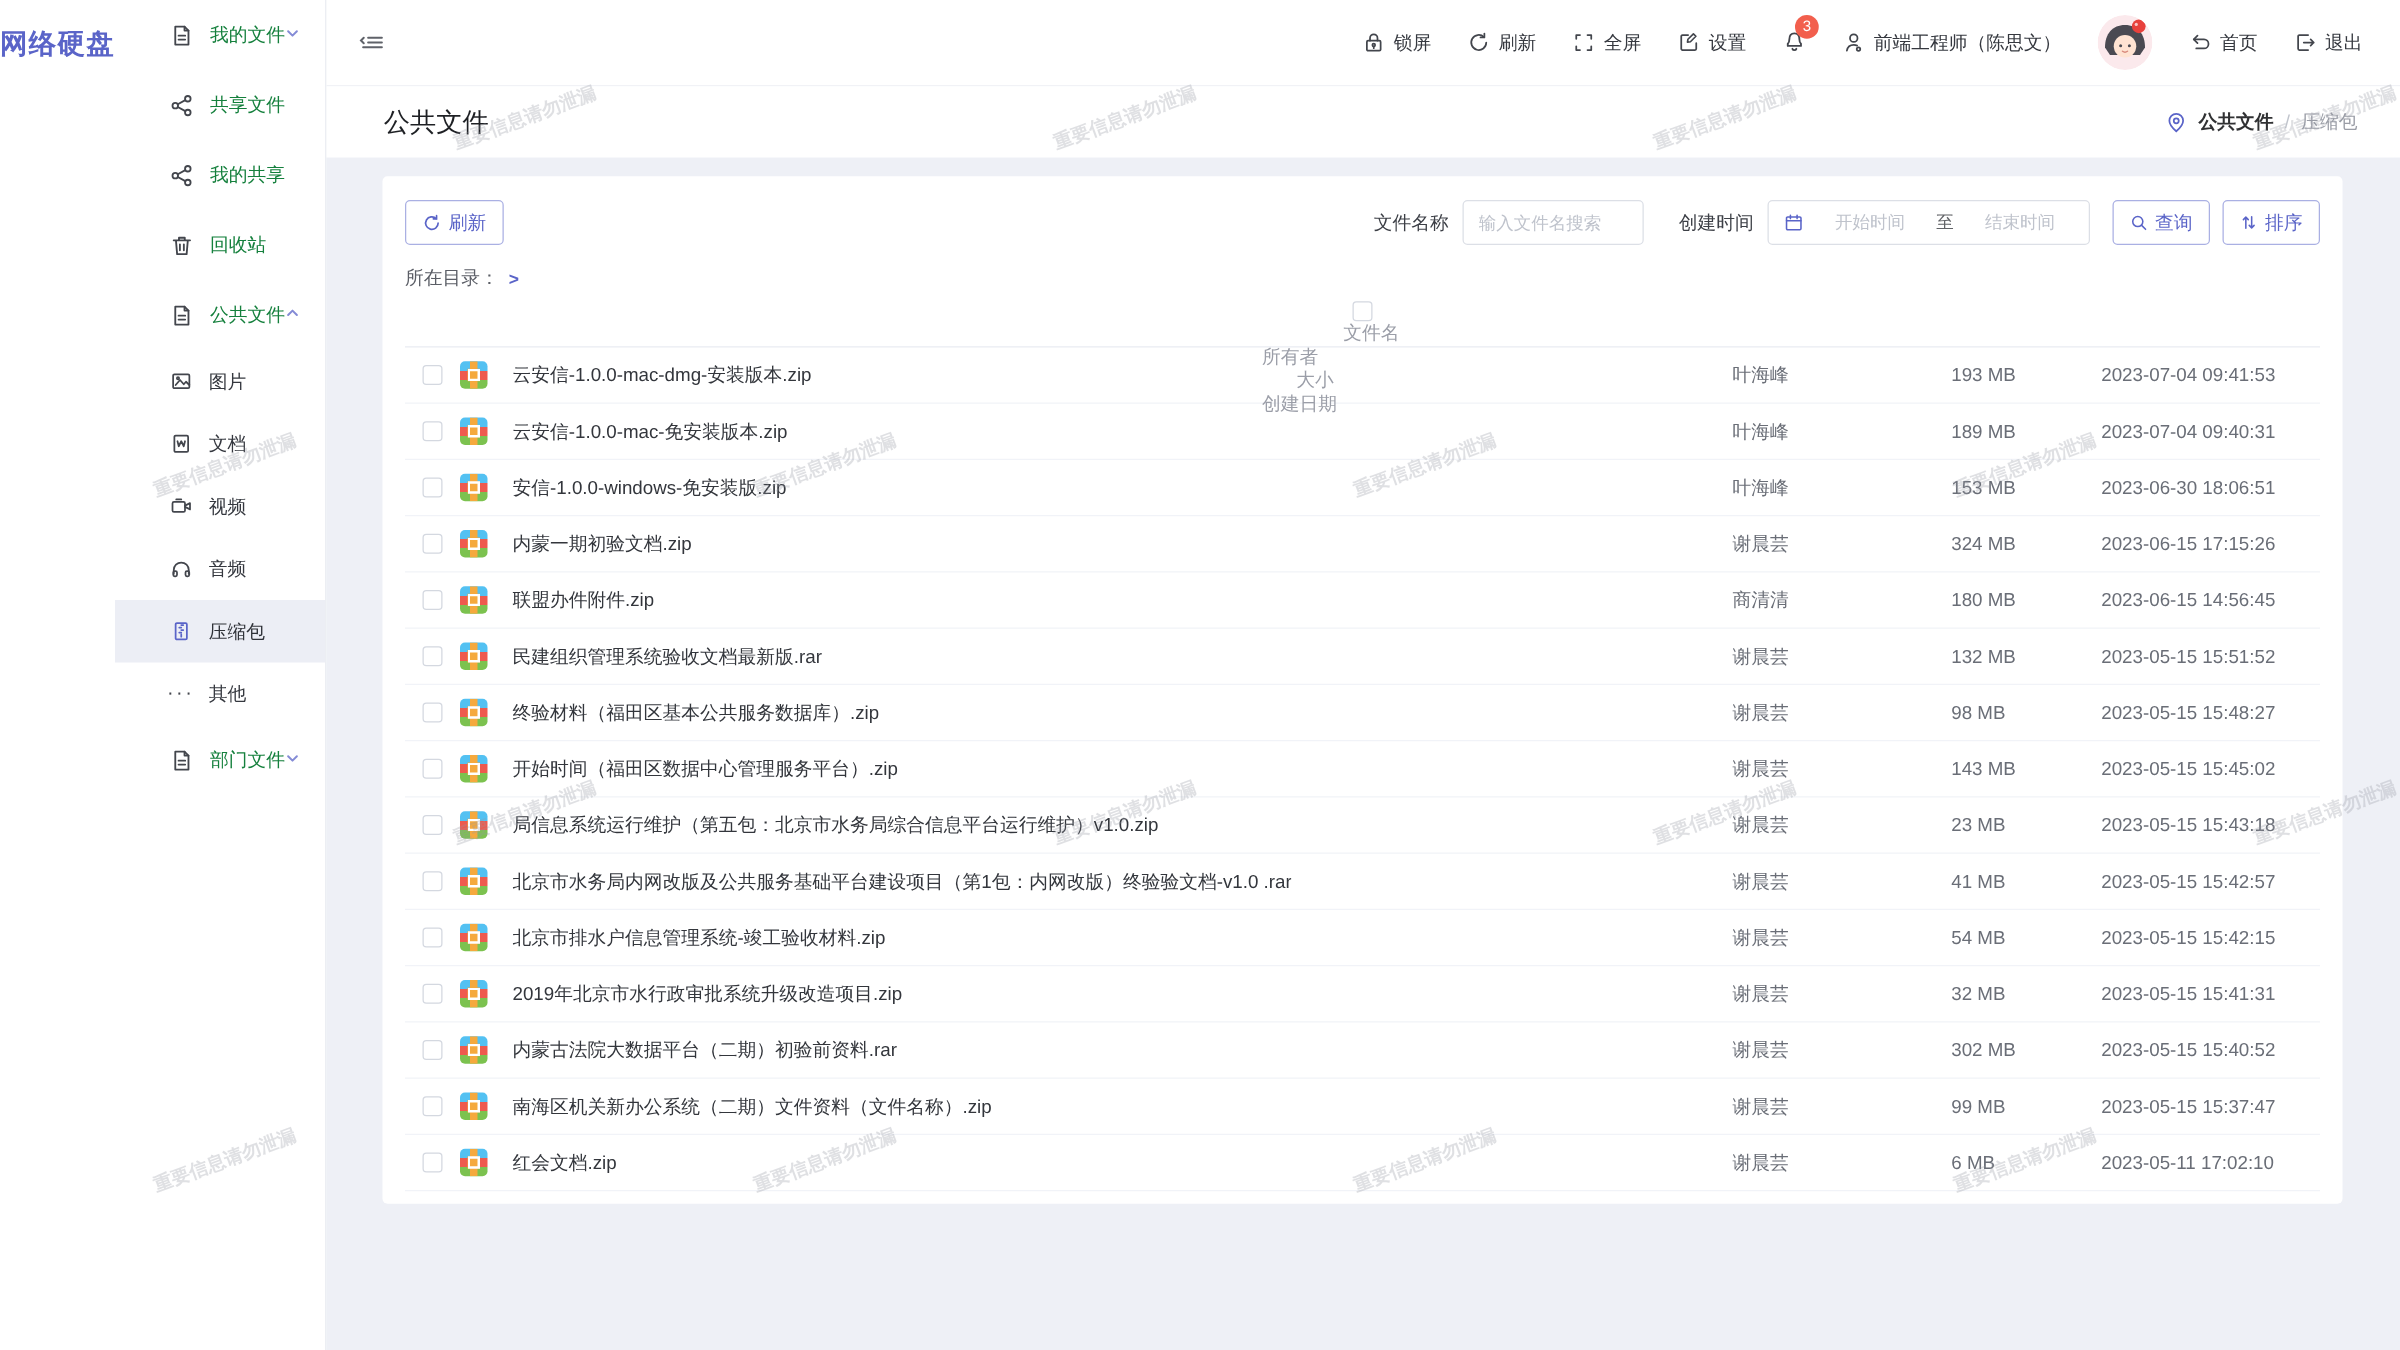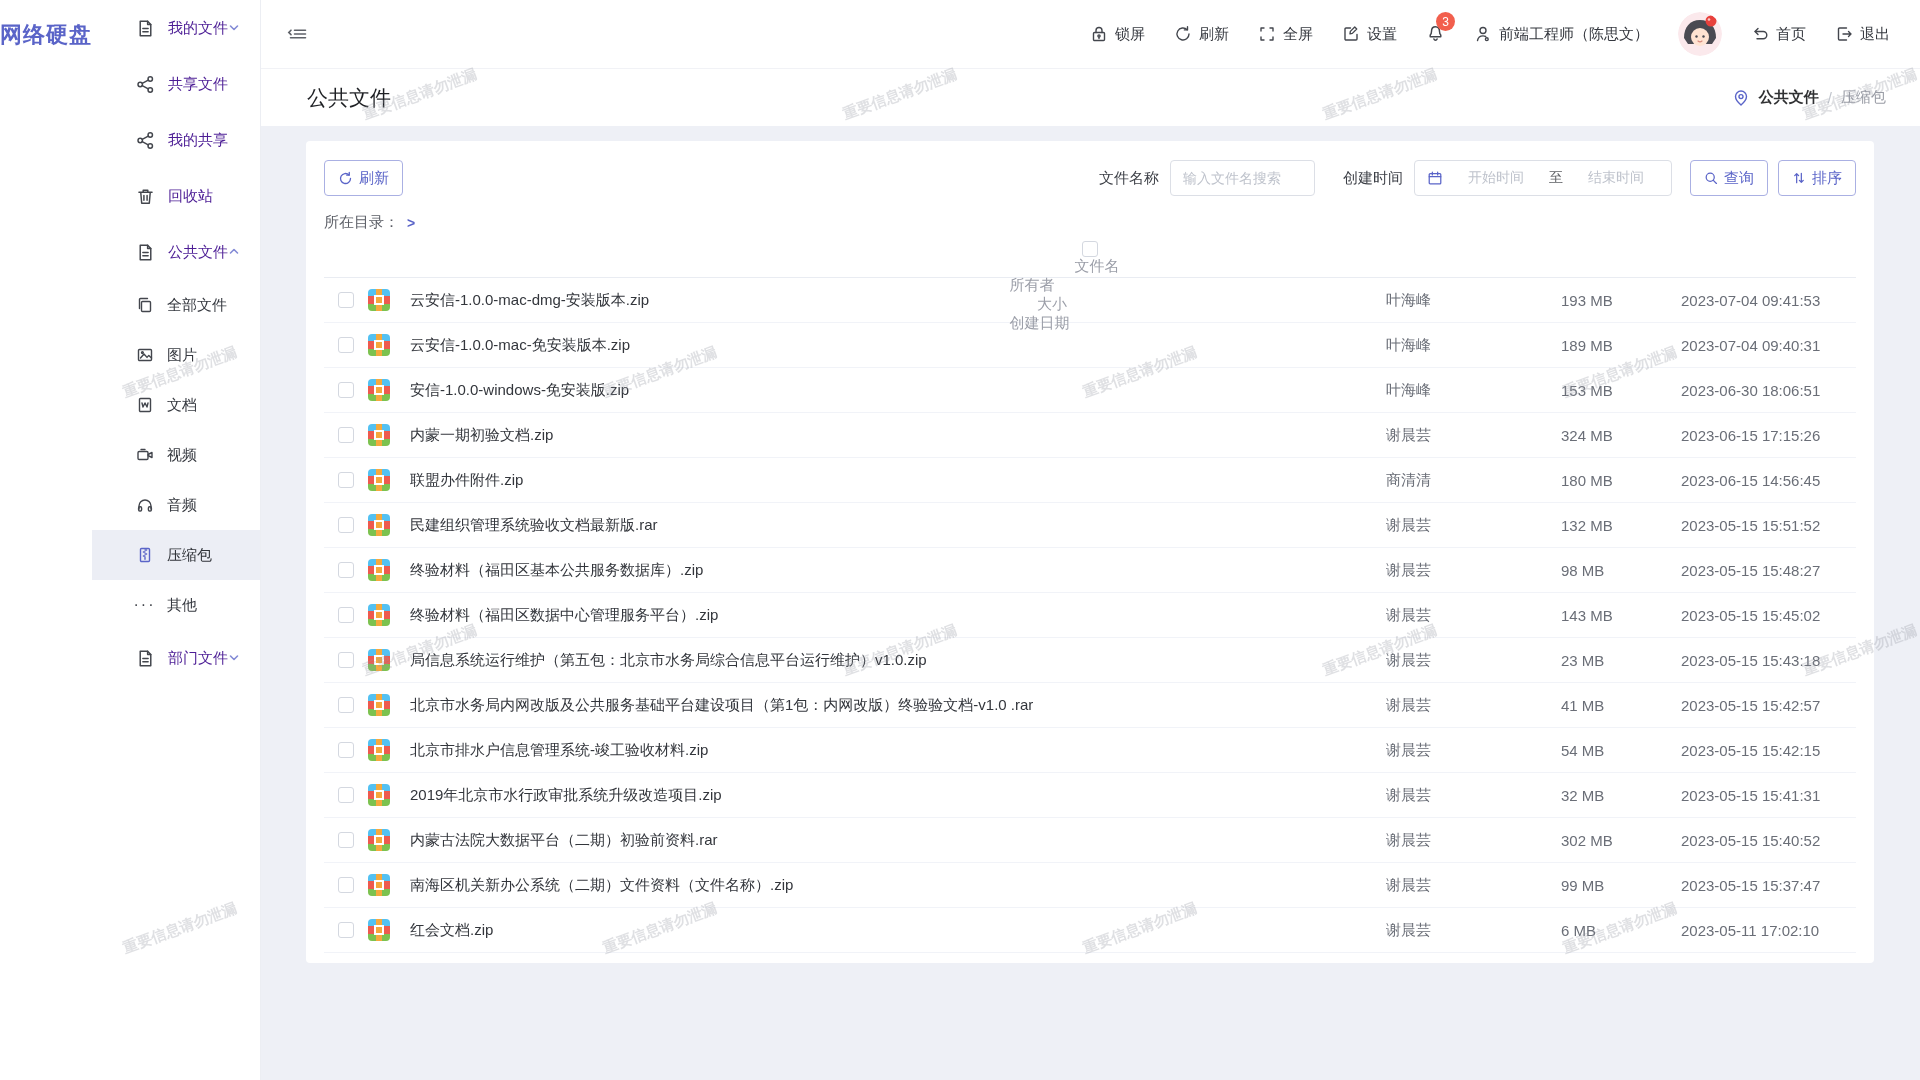--- a/index.html
+++ b/index.html
@@ -14,21 +14,21 @@
         transform:rotate(-20deg); white-space:nowrap; }
   
   #app { display:flex; width:1920px; height:1080px; }
   
   .sidebar { width:261px; background:#fff; border-right:1px solid #eceef3; flex:0 0 261px;
              display:flex; z-index:2; }
   .logo { height:69px; display:flex; align-items:center; justify-content:center;
           font-size:22px; font-weight:700; color:#5a64c8; letter-spacing:1px; }
   .nav { flex:1; }
   .nav-item { height:56px; display:flex; align-items:center; padding-left:44px; cursor:pointer;
-              color:#4c1d95; position:relative; }
+              color:#15803d; position:relative; }
   .nav-item.sub { height:50px; padding-left:43px; color:#35383f; }
   .nav-item .ico { width:19px; height:19px; margin-right:13px; display:inline-flex;
                    align-items:center; justify-content:center; flex:0 0 19px; }
   .nav-item .chev { position:absolute; right:20px; top:50%; transform:translateY(-50%); }
   .nav-item.active { background:#eceef5; }
   .nav-item.active .lbl { color:#2f3238; }
   svg.ic { stroke:#43464d; fill:none; stroke-width:1.4; stroke-linecap:round; stroke-linejoin:round; }
   svg.ic.accent { stroke:#5a64c8; }
   svg.chv { stroke:#848bd6; fill:none; stroke-width:1.6; stroke-linecap:round; stroke-linejoin:round; }
   .dots { color:#43464d; font-size:16px; letter-spacing:2px; line-height:10px; }
@@ -183,29 +183,20 @@
             </svg>
         </span>
         <span class="lbl">公共文件</span>
         <span class="chev">
           <svg class="chv" width="12" height="12" viewBox="0 0 12 12">
               <path d="M2.5 7.5 6 4l3.5 3.5"></path>
             </svg>
         </span>
       </div>
 
-      <div class="nav-item sub">
-        <span class="ico">
-          <svg class="ic" width="18" height="18" viewBox="0 0 18 18">
-              <rect x="5.5" y="5.5" width="9" height="10" rx="1"></rect>
-              <path d="M3.5 12.5v-9a1 1 0 0 1 1-1h7"></path>
-            </svg>
-        </span>
-        <span class="lbl">全部文件</span>
-      </div>
 
       <div class="nav-item sub">
         <span class="ico">
           <svg class="ic" width="18" height="18" viewBox="0 0 18 18">
               <rect x="2.5" y="3.5" width="13" height="11" rx="1"></rect>
               <path d="m4.5 12 3.5-4 3 3.4 1.8-2 2.7 2.6"></path>
               <circle cx="6.4" cy="6.6" r="0.9"></circle>
             </svg>
         </span>
         <span class="lbl">图片</span>
@@ -539,21 +530,21 @@
   </div>
 
   <div class="trow">
     <div class="c-check">
                   <span class="checkbox"></span>
                 </div>
     <div class="c-icon">
                   <span class="zipicon"></span>
                 </div>
     <div class="c-name">
-                  <span class="fname">终验材料（福田区数据中心管理服务平台）.zip</span>
+                  <span class="fname">开始时间（福田区数据中心管理服务平台）.zip</span>
                 </div>
     <div class="c-owner">谢晨芸</div>
     <div class="c-size">143 MB</div>
     <div class="c-date">2023-05-15 15:45:02</div>
   </div>
 
   <div class="trow">
     <div class="c-check">
                   <span class="checkbox"></span>
                 </div>

